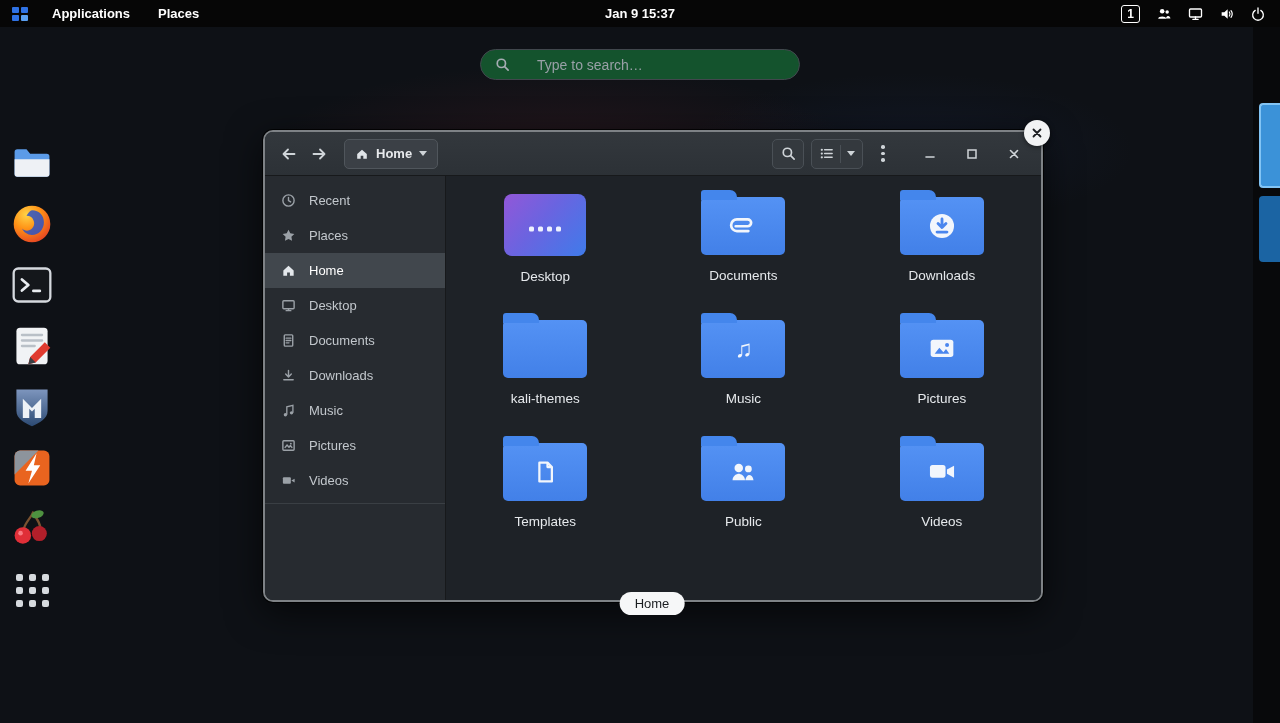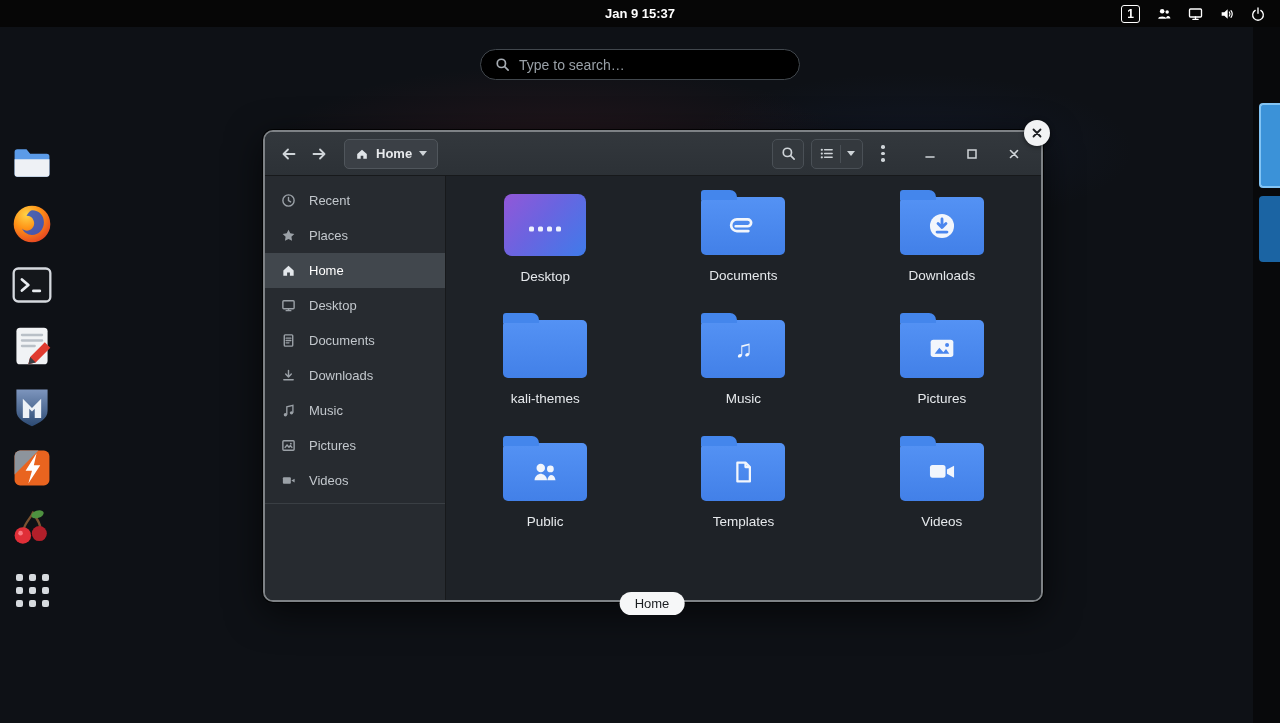--- a/index.html
+++ b/index.html
@@ -20,22 +20,22 @@
   .tb-left { display:flex; align-items:center; gap:4px; padding-left:10px; }
   .tb-logo { width:22px; height:20px; display:flex; align-items:center; justify-content:center; margin-right:4px; }
   .tb-menu { padding:4px 12px; cursor:default; }
   .tb-clock { position:absolute; left:50%; transform:translateX(-50%); top:0; height:27px; display:flex; align-items:center; }
   .tb-right { margin-left:auto; display:flex; align-items:center; gap:15px; padding-right:14px; }
   .kbd-box { border:1.5px solid #fff; border-radius:3px; padding:0 5px; font-size:12px; line-height:16px; height:18px; }
   .tb-icon { display:flex; align-items:center; }
 
   
   .search-pill { position:absolute; top:49px; left:50%; transform:translateX(-50%);
-    width:320px; height:31px; background:#000000; border:1px solid #41474d; border-radius:16px;
-    display:flex; align-items:center; gap:9px; padding:0 14px; z-index:20; }
+    width:320px; height:31px; background:#14532d; border:1px solid #41474d; border-radius:16px;
+    display:flex; align-items:center; gap:27px; padding:0 14px; z-index:20; }
   .search-pill .ph { color:#99a0a7; font-size:14px; }
 
   
   .dock { position:absolute; left:7px; top:140px; width:50px; display:flex; flex-direction:column; gap:15px; align-items:center; z-index:20; }
   .dock-item { width:46px; height:46px; display:flex; align-items:center; justify-content:center; border-radius:8px; }
   .appgrid { display:grid; grid-template-columns:repeat(3,7px); gap:6px; }
   .appgrid i { width:7px; height:7px; background:#d6dade; border-radius:2px; display:block; }
 
   
   .window { position:absolute; left:263px; top:130px; width:780px; height:472px;
@@ -97,20 +97,32 @@
   .ws-thumb.inactive { top:169px; height:66px; background:#1b64a3; }
 
   svg { display:block; }
 </style>
 </head>
 <body>
 
 <div>
 
   <header class="topbar">
+    <div class="tb-left">
+      <span class="tb-logo">
+        <svg width="20" height="18" viewBox="0 0 20 18">
+          <rect x="1" y="2" width="7" height="6" rx="1" fill="#2f72e4"></rect>
+          <rect x="10" y="2" width="7" height="6" rx="1" fill="#2f72e4"></rect>
+          <rect x="1" y="10" width="7" height="6" rx="1" fill="#2f72e4"></rect>
+          <rect x="10" y="10" width="7" height="6" rx="1" fill="#5ba0f2"></rect>
+        </svg>
+      </span>
+      <span class="tb-menu">Applications</span>
+      <span class="tb-menu">Places</span>
+    </div>
     <span class="tb-clock">Jan 9 15:37</span>
     <div class="tb-right">
       <span class="kbd-box">1</span>
       <span class="tb-icon">
         <svg width="17" height="16" viewBox="0 0 24 24">
           <circle cx="10" cy="8" r="3.4" fill="#fff"></circle>
           <path d="M4 19c0-4.2 12-4.2 12 0z" fill="#fff"></path>
           <circle cx="17.5" cy="9" r="2.6" fill="#fff"></circle>
           <path d="M15.5 18.6c.7-2.8 2.5-3.6 3.6-3.6 1.6 0 3 1.4 3.3 3.6z" fill="#fff"></path>
         </svg>
@@ -444,42 +456,42 @@
               <rect x="3.5" y="5" width="17" height="13" rx="2" fill="#f2f6fc"></rect>
               <path d="M6.5 15.5l3.5-4.5 3 3.5 2-2.5 2.5 3.5z" fill="#4a86ee"></path>
               <circle cx="15.8" cy="9" r="1.5" fill="#4a86ee"></circle>
             </svg>
           </div>
           <span class="file-label">Pictures</span>
         </div>
 
         <div class="file-item">
           <div class="folder">
+            <svg width="30" height="30" viewBox="0 0 24 24" fill="none" stroke="#f2f6fc" stroke-width="1.8" stroke-linejoin="round">
+              <path d="M7.5 4.5h6.5l3.5 3.5v11.5h-10z"></path>
+              <path d="M14 4.5V8h3.5"></path>
+            </svg>
+          </div>
+          <span class="file-label">Templates</span>
+        </div>
+
+        <div class="file-item">
+          <div class="folder">
             <svg width="34" height="34" viewBox="0 0 24 24">
               <circle cx="9" cy="9.2" r="3" fill="#f2f6fc"></circle>
               <circle cx="15.8" cy="9.8" r="2.4" fill="#f2f6fc"></circle>
               <path d="M4.6 17.8c0-3.2 3.1-4.6 4.4-4.6s4.4 1.4 4.4 4.6z" fill="#f2f6fc"></path>
               <path d="M13.6 17.8c.4-2.5 1.9-3.7 2.7-3.7 1.4 0 2.9 1.2 3.1 3.7z" fill="#f2f6fc"></path>
             </svg>
           </div>
           <span class="file-label">Public</span>
         </div>
 
         <div class="file-item">
           <div class="folder">
-            <svg width="30" height="30" viewBox="0 0 24 24" fill="none" stroke="#f2f6fc" stroke-width="1.8" stroke-linejoin="round">
-              <path d="M7.5 4.5h6.5l3.5 3.5v11.5h-10z"></path>
-              <path d="M14 4.5V8h3.5"></path>
-            </svg>
-          </div>
-          <span class="file-label">Templates</span>
-        </div>
-
-        <div class="file-item">
-          <div class="folder">
             <svg width="34" height="34" viewBox="0 0 24 24">
               <rect x="3.5" y="7" width="11" height="9" rx="1.8" fill="#f2f6fc"></rect>
               <path d="M15.5 10.2l5-2.7v8.5l-5-2.7z" fill="#f2f6fc"></path>
             </svg>
           </div>
           <span class="file-label">Videos</span>
         </div>
 
       </section>
     </div>

